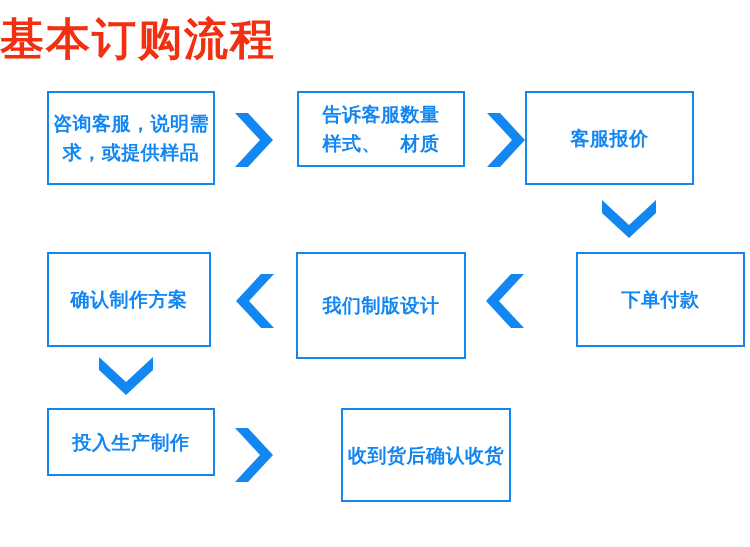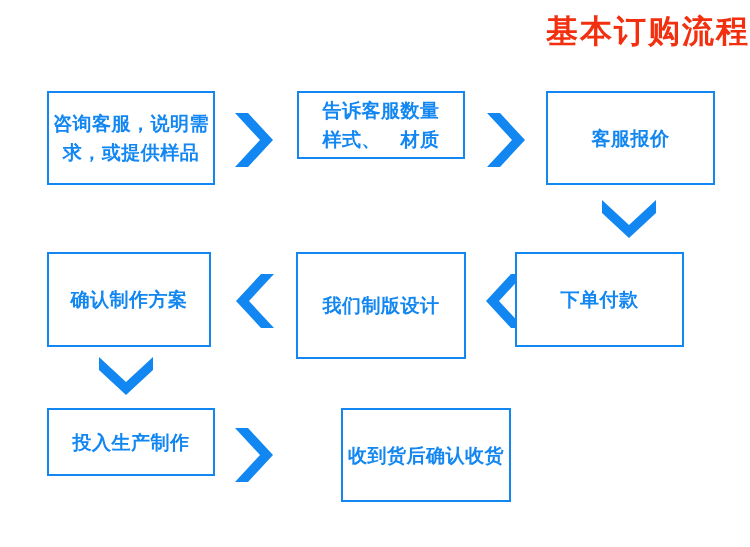--- a/index.html
+++ b/index.html
@@ -10,22 +10,22 @@
   .canvas{
     position:relative;
     width:750px;height:547px;
     background:#ffffff;
     overflow:hidden;
     font-family:"DejaVu Sans","Liberation Sans",sans-serif;
   }
   .title{
     position:absolute;
     top:10px;left:0;right:0;
-    text-align:right;
-    font-size:32px;
+    text-align:left;
+    font-size:44px;
     font-weight:bold;
     letter-spacing:2px;
     color:var(--title-red);
   }
   .box{
     position:absolute;
     box-sizing:border-box;
     border:2px solid var(--accent);
     background:#ffffff;
     display:flex;
@@ -33,25 +33,25 @@
     justify-content:center;
     text-align:center;
     color:var(--accent);
     font-weight:bold;
     font-size:19px;
     line-height:29px;
     letter-spacing:0.5px;
     white-space:pre-line;
   }
   .b1{left:47px;  top:91px;  width:168px; height:94px;}
-  .b2{left:297px; top:91px;  width:168px; height:68px;}
-  .b3{left:546px; top:91px;  width:169px; height:94px;}
+  .b2{left:297px; top:91px;  width:168px; height:76px;}
+  .b3{left:525px; top:91px;  width:169px; height:94px;}
   .b4{left:47px;  top:252px; width:164px; height:95px;}
   .b5{left:296px; top:252px; width:170px; height:107px;}
-  .b6{left:515px; top:252px; width:169px; height:95px;}
+  .b6{left:576px; top:252px; width:169px; height:95px;}
   .b7{left:47px;  top:408px; width:168px; height:68px;}
   .b8{left:297px; top:408px; width:170px; height:94px;margin-left:44px;}
   .arrow{
     position:absolute;
     color:var(--accent);
     line-height:0;
   }
   .a1{left:235px; top:113px;}
   .a2{left:487px; top:113px;}
   .a3{left:602px; top:200px;}

